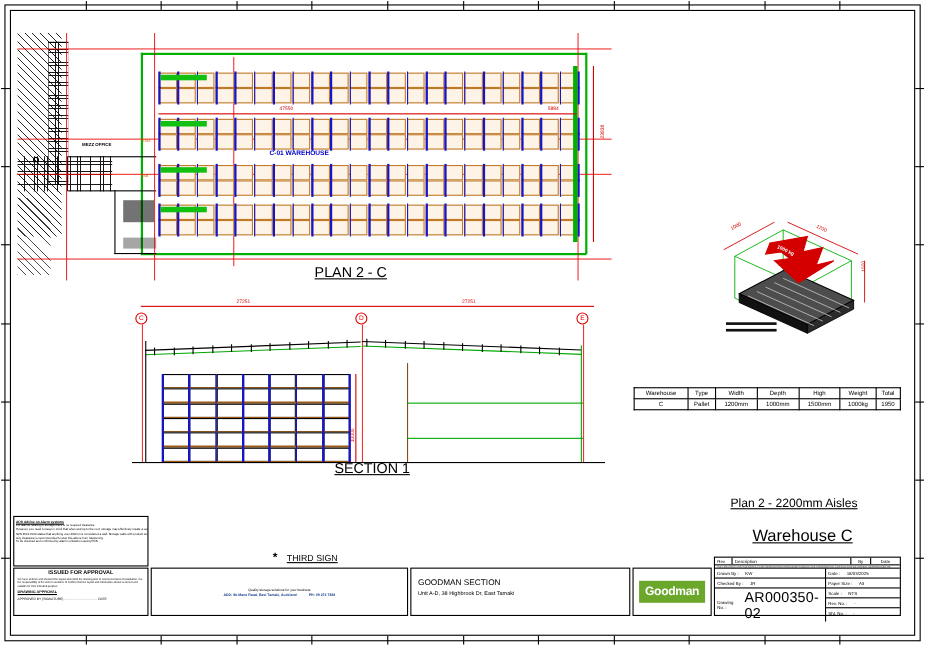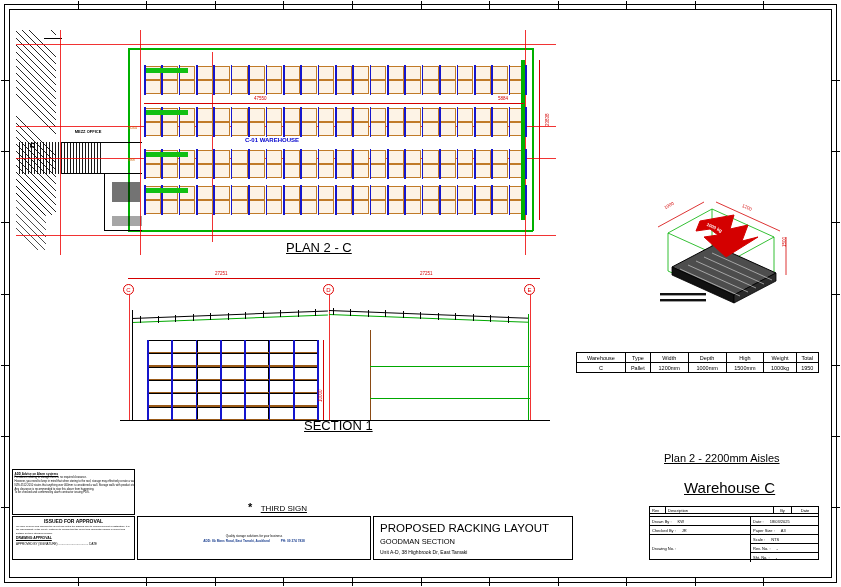--- a/index.html
+++ b/index.html
@@ -858,25 +858,27 @@
 
   <div class="abs" id="logobox">
     <div id="logotext">Quality storage solutions for your business</div>
     <div id="logoaddr">
       <span>ADD: 8b Mans Road, East Tamaki, Auckland</span>
       <span style="margin-left:10px;">PH: 09 274 7838</span>
     </div>
   </div>
 
   <div class="abs" id="titleblk">
-    <div style="font-size:11.5px;">PROPOSED RACKING LAYOUT</div>
     <div style="font-size:7.5px;margin-top:3px;">GOODMAN SECTION</div>
     <div style="font-size:5px;margin-top:3px;">Unit A-D, 38 Highbrook Dr, East Tamaki</div>
   </div>
 
+  <div class="abs" id="goodbox">
+    <div id="goodlogo">Goodman</div>
+  </div>
 
   <div class="abs" id="dnblk">
     <div id="revrow">
       <div class="rv-rev">Rev</div>
       <div class="rv-desc">Description</div>
       <div class="rv-by">By</div>
       <div class="rv-date">Date</div>
     </div>
     <div id="disclaim">THIS DRAWING AND THE DETAILS AND INFORMATION CONTAINED THEREIN ARE CONFIDENTIAL AND MAY NOT BE COPIED, REPRODUCED OR DISCLOSED TO ANY THIRD PARTY WITHOUT WRITTEN CONSENT.</div>
     <div id="dnbody">
@@ -884,20 +886,21 @@
         <div class="dnrow">
           <span class="dnlab">Drawn By :</span>
           <span class="dnval">KW</span>
         </div>
         <div class="dnrow">
           <span class="dnlab">Checked By :</span>
           <span class="dnval">JR</span>
         </div>
         <div class="dnrow big" style="align-items:center;">
           <span class="dnlab">Drawing No. :</span>
+          <span id="dwgno" style="margin-left:4px;">AR000350-02</span>
         </div>
       </div>
       <div id="dnright">
         <div class="dnrow">
           <span class="dnlab">Date :</span>
           <span class="dnval">18/03/2025</span>
         </div>
         <div class="dnrow">
           <span class="dnlab">Paper Size :</span>
           <span class="dnval">A3</span>

